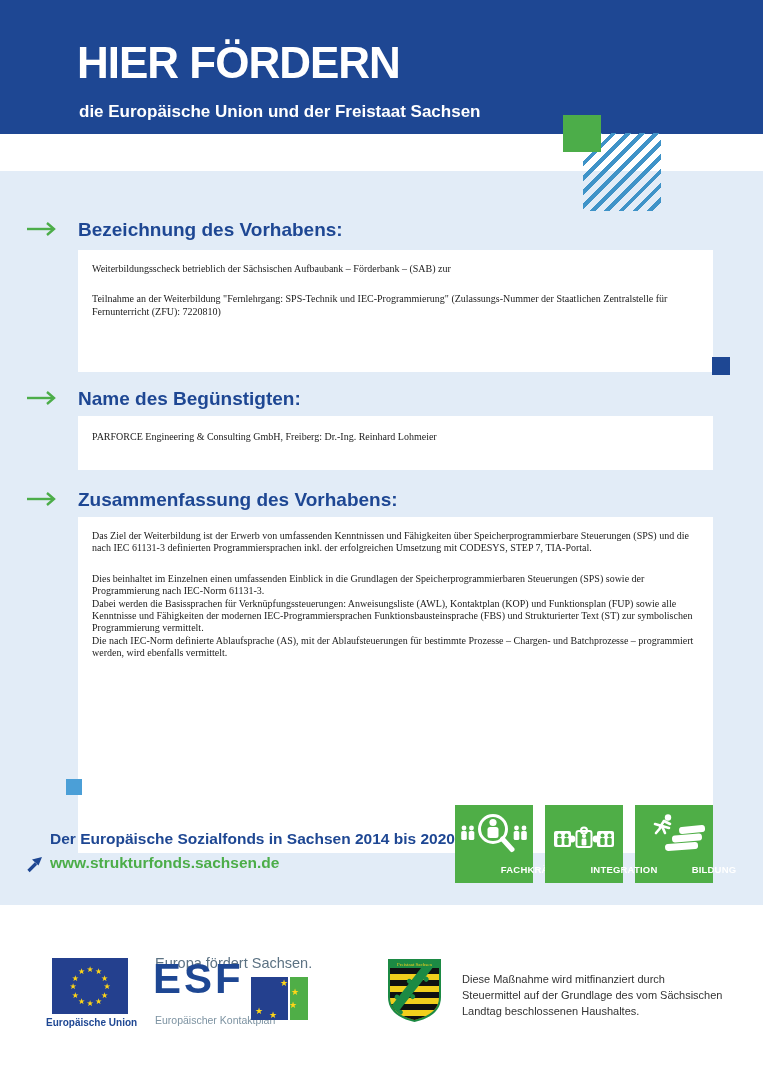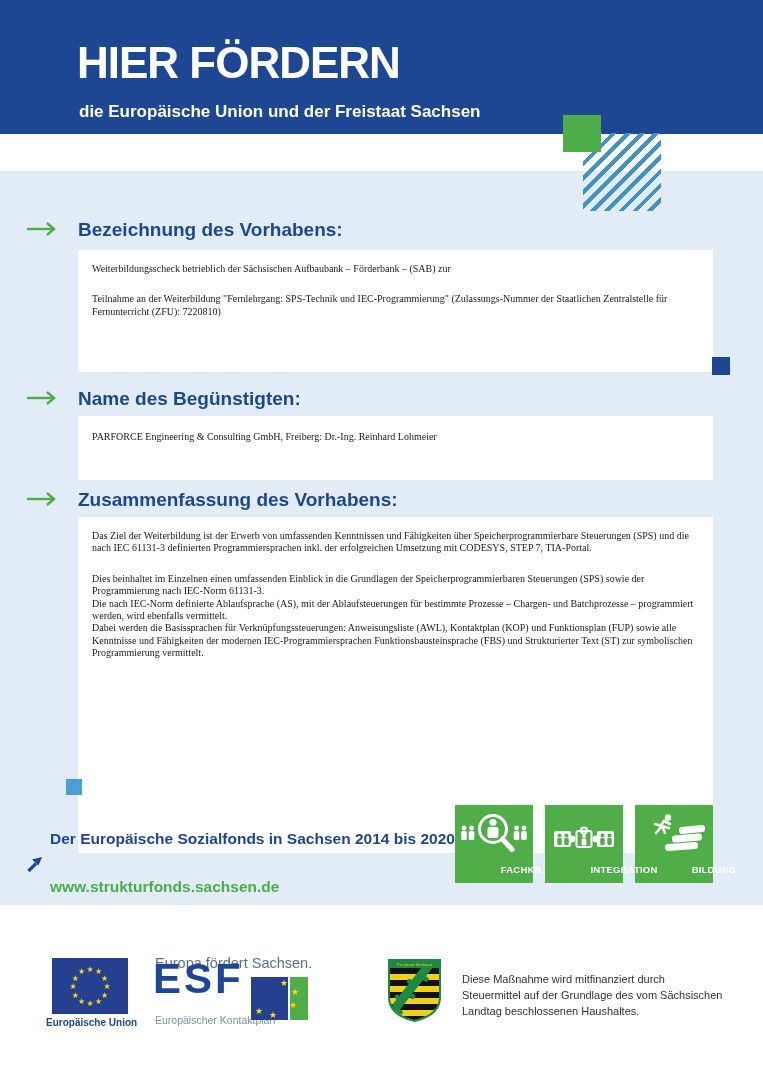--- a/index.html
+++ b/index.html
@@ -60,21 +60,21 @@
     background:#4b9fd7; z-index:4;
   }
   
   .esf-line {
     position:absolute; left:50px; top:830px;
     font-size:15.5px; font-weight:bold; color:#1e4793; white-space:nowrap;
   }
   .esf-link {
     position:absolute; left:50px; top:854px;
     font-size:15.5px; font-weight:bold; color:#4cad49;
-    text-decoration:none; white-space:nowrap;margin-top:24px;
+    text-decoration:none; white-space:nowrap;
   }
   .nw-arrow { position:absolute; left:25px; top:855px; width:20px; height:20px; }
   
   .badge {
     position:absolute; top:805px; width:78px; height:78px; background:#4fae47;
   }
   .badge .icon { position:absolute; left:0; top:6px; width:78px; height:46px; text-align:center; }
   .badge .label {
     position:absolute; left:0; bottom:8px; width:78px; text-align:center;
     font-size:9.5px; font-weight:bold; color:#ffffff; letter-spacing:0.2px;margin-left:40px;
@@ -129,34 +129,34 @@
     <p class="gap-after">Weiterbildungsscheck betrieblich der Sächsischen Aufbaubank – Förderbank – (SAB) zur</p>
     <p>Teilnahme an der Weiterbildung "Fernlehrgang: SPS-Technik und IEC-Programmierung" (Zulassungs-Nummer der Staatlichen Zentralstelle für Fernunterricht (ZFU): 7220810)</p>
   </div>
   <div class="corner-square-dark"></div>
 
   <svg class="section-arrow" style="top:390px" viewBox="0 0 32 16">
     <line x1="1" y1="8" x2="27" y2="8" stroke="#4cad49" stroke-width="2.4"></line>
     <polyline points="21,2 28,8 21,14" fill="none" stroke="#4cad49" stroke-width="2.4"></polyline>
   </svg>
   <div class="section-head" style="top:388px">Name des Begünstigten:</div>
-  <div class="white-box" style="top:416px; height:64px; padding-top:15px;">
+  <div class="white-box" style="top:416px; height:54px; padding-top:15px;">
     <p>PARFORCE Engineering &amp; Consulting GmbH, Freiberg: Dr.-Ing. Reinhard Lohmeier</p>
   </div>
 
   <svg class="section-arrow" style="top:491px" viewBox="0 0 32 16">
     <line x1="1" y1="8" x2="27" y2="8" stroke="#4cad49" stroke-width="2.4"></line>
     <polyline points="21,2 28,8 21,14" fill="none" stroke="#4cad49" stroke-width="2.4"></polyline>
   </svg>
   <div class="section-head" style="top:489px">Zusammenfassung des Vorhabens:</div>
   <div class="white-box" style="top:517px; height:336px;">
     <p class="gap-after">Das Ziel der Weiterbildung ist der Erwerb von umfassenden Kenntnissen und Fähigkeiten über Speicherprogrammierbare Steuerungen (SPS) und die nach IEC 61131-3 definierten Programmiersprachen inkl. der erfolgreichen Umsetzung mit CODESYS, STEP 7, TIA-Portal.</p>
     <p>Dies beinhaltet im Einzelnen einen umfassenden Einblick in die Grundlagen der Speicherprogrammierbaren Steuerungen (SPS) sowie der Programmierung nach IEC-Norm 61131-3.</p>
+    <p>Dabei werden die Basissprachen für Verknüpfungssteuerungen: Anweisungsliste (AWL), Kontaktplan (KOP) und Funktionsplan (FUP) sowie alle Kenntnisse und Fähigkeiten der modernen IEC-Programmiersprachen Funktionsbausteinsprache (FBS) und Strukturierter Text (ST) zur symbolischen Programmierung vermittelt.</p>
     <p>Die nach IEC-Norm definierte Ablaufsprache (AS), mit der Ablaufsteuerungen für bestimmte Prozesse – Chargen- und Batchprozesse – programmiert werden, wird ebenfalls vermittelt.</p>
-    <p>Dabei werden die Basissprachen für Verknüpfungssteuerungen: Anweisungsliste (AWL), Kontaktplan (KOP) und Funktionsplan (FUP) sowie alle Kenntnisse und Fähigkeiten der modernen IEC-Programmiersprachen Funktionsbausteinsprache (FBS) und Strukturierter Text (ST) zur symbolischen Programmierung vermittelt.</p>
   </div>
   <div class="corner-square-light"></div>
 
   <div class="esf-line">Der Europäische Sozialfonds in Sachsen 2014 bis 2020</div>
   <svg class="nw-arrow" viewBox="0 0 20 20">
     <polygon points="17,2 7,4.5 13.5,10.5" fill="#1e4793"></polygon>
     <line x1="3.5" y1="16" x2="11" y2="8.5" stroke="#1e4793" stroke-width="3.2"></line>
   </svg>
   <a href="#" class="esf-link">www.strukturfonds.sachsen.de</a>
 

